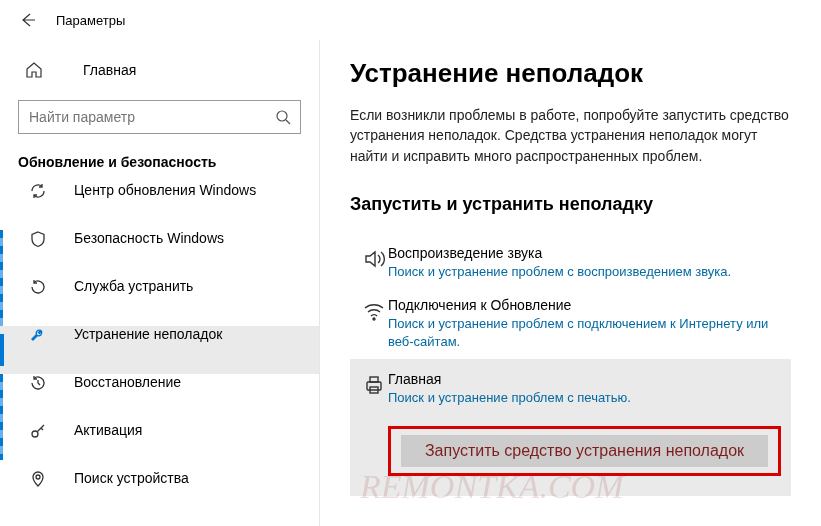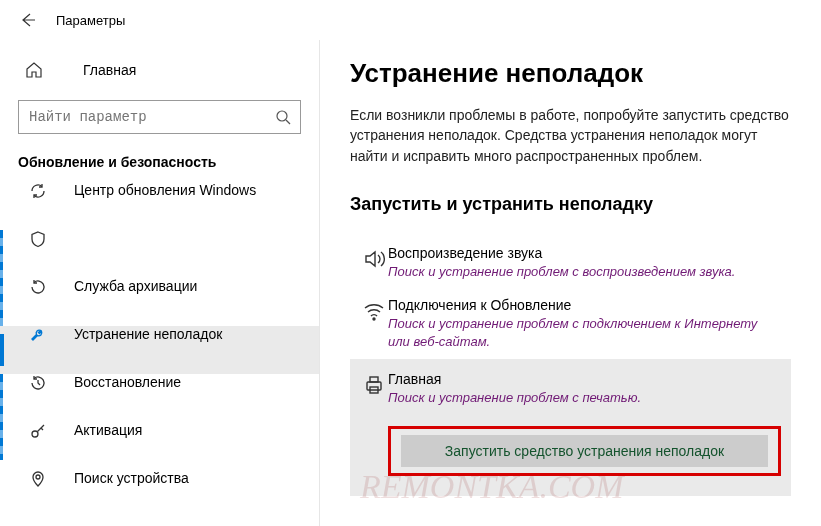--- a/index.html
+++ b/index.html
@@ -54,21 +54,20 @@
   }
   .home-row .icon, .nav-item .icon {
     width: 20px;
     display: flex;
     align-items: center;
     justify-content: center;
     margin-right: 14px;
   }
   .search-wrap {
     padding: 10px 18px 14px 18px;
-    font-family: Liberation Mono, monospace;
   }
   .search {
     position: relative;
     height: 34px;
     border: 1px solid #999;
     background: #fff;
     display: flex;
     align-items: center;
   }
   .search input {
@@ -145,42 +144,42 @@
     cursor: pointer;
   }
   .t-item .t-icon {
     width: 28px;
     padding-top: 2px;
     display: flex;
     justify-content: center;
   }
   .t-item .t-body { flex: 1; }
   .t-item .t-title { font-size: 14px; margin-bottom: 2px; }
-  .t-item .t-desc { font-size: 13px; color: #701a75; line-height: 1.4; font-style: italic; }
+  .t-item .t-desc { font-size: 13px; color: #0369a1; line-height: 1.4; }
   .t-item.selected {
     background: #eaeaea;
     padding-top: 12px;
     padding-bottom: 20px;
   }
   .run-wrap {
     margin-top: 18px;
     border: 3px solid #d60000;
     padding: 6px 10px;
     display: flex;
     position: relative;
   }
   .run-btn {
     flex: 1;
     height: 32px;
     background: #ccc;
     border: none;
     font-family: inherit;
-    font-size: 14px;
-    cursor: pointer;
-    color: #14532d;
+    font-size: 16px;
+    cursor: pointer;
+    color: #7f1d1d;
   }
   .watermark {
     position: absolute;
     left: 360px; bottom: 20px;
     font-size: 34px;
     color: rgba(168,90,90,0.2);
     font-family: "Times New Roman", serif;
     font-style: italic;
     pointer-events: none;
     white-space: nowrap;
@@ -244,30 +243,31 @@
         </span>
         <span>Центр обновления Windows</span>
       </div>
 
       <div class="nav-item">
         <span class="icon">
           <svg width="18" height="18" viewBox="0 0 18 18" fill="none" stroke="#333" stroke-width="1.3">
               <path d="M9 2 L15 4.5 V9 C15 13 12 15.5 9 16.5 C6 15.5 3 13 3 9 V4.5 Z"></path>
             </svg>
         </span>
+        <span>Безопасность Windows</span>
       </div>
 
       <div class="nav-item">
         <span class="icon">
           <svg width="18" height="18" viewBox="0 0 18 18" fill="none" stroke="#333" stroke-width="1.3">
               <path d="M3 9a6 6 0 1 0 2-4.5"></path>
               <path d="M5 2v3h3"></path>
             </svg>
         </span>
-        <span>Служба архивации</span>
+        <span>Служба устранить</span>
       </div>
 
       <div class="nav-item active">
         <span class="icon">
           <svg width="18" height="18" viewBox="0 0 18 18" fill="none" stroke="#0078d4" stroke-width="1.4">
               <path d="M12.5 5.5a3 3 0 0 1-4 4 L4 14l-1-1 4.5-4.5a3 3 0 0 1 4-4l-2 2 1 1 2-2z"></path>
             </svg>
         </span>
         <span>Устранение неполадок</span>
       </div>

